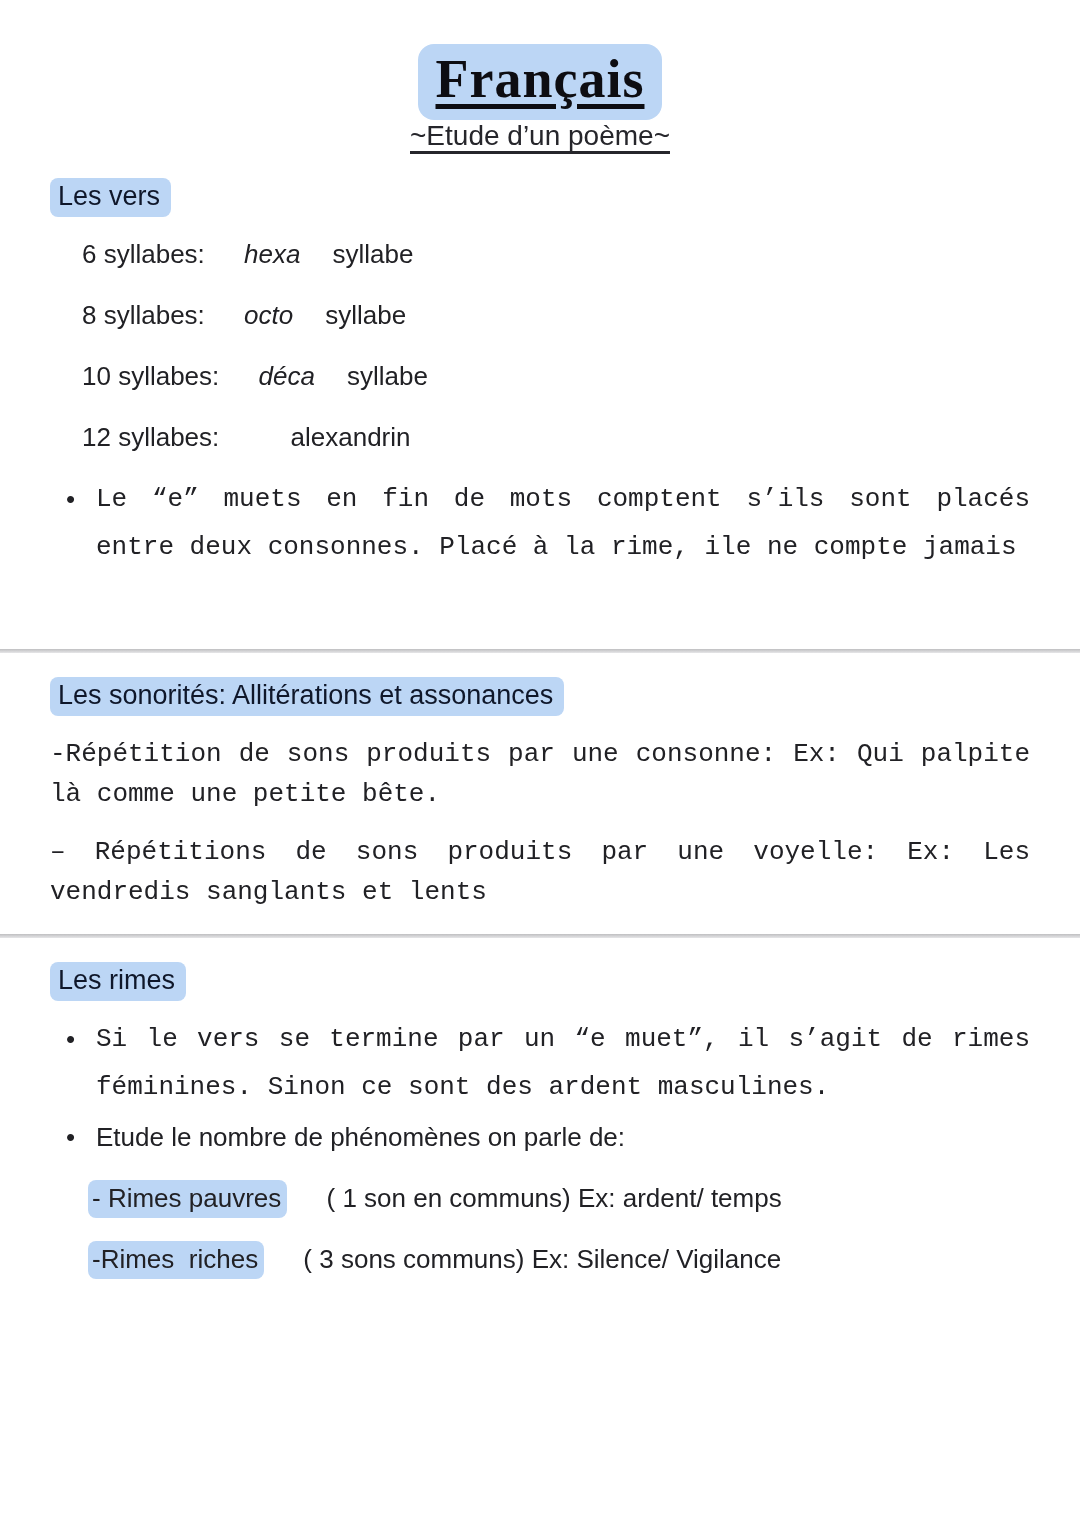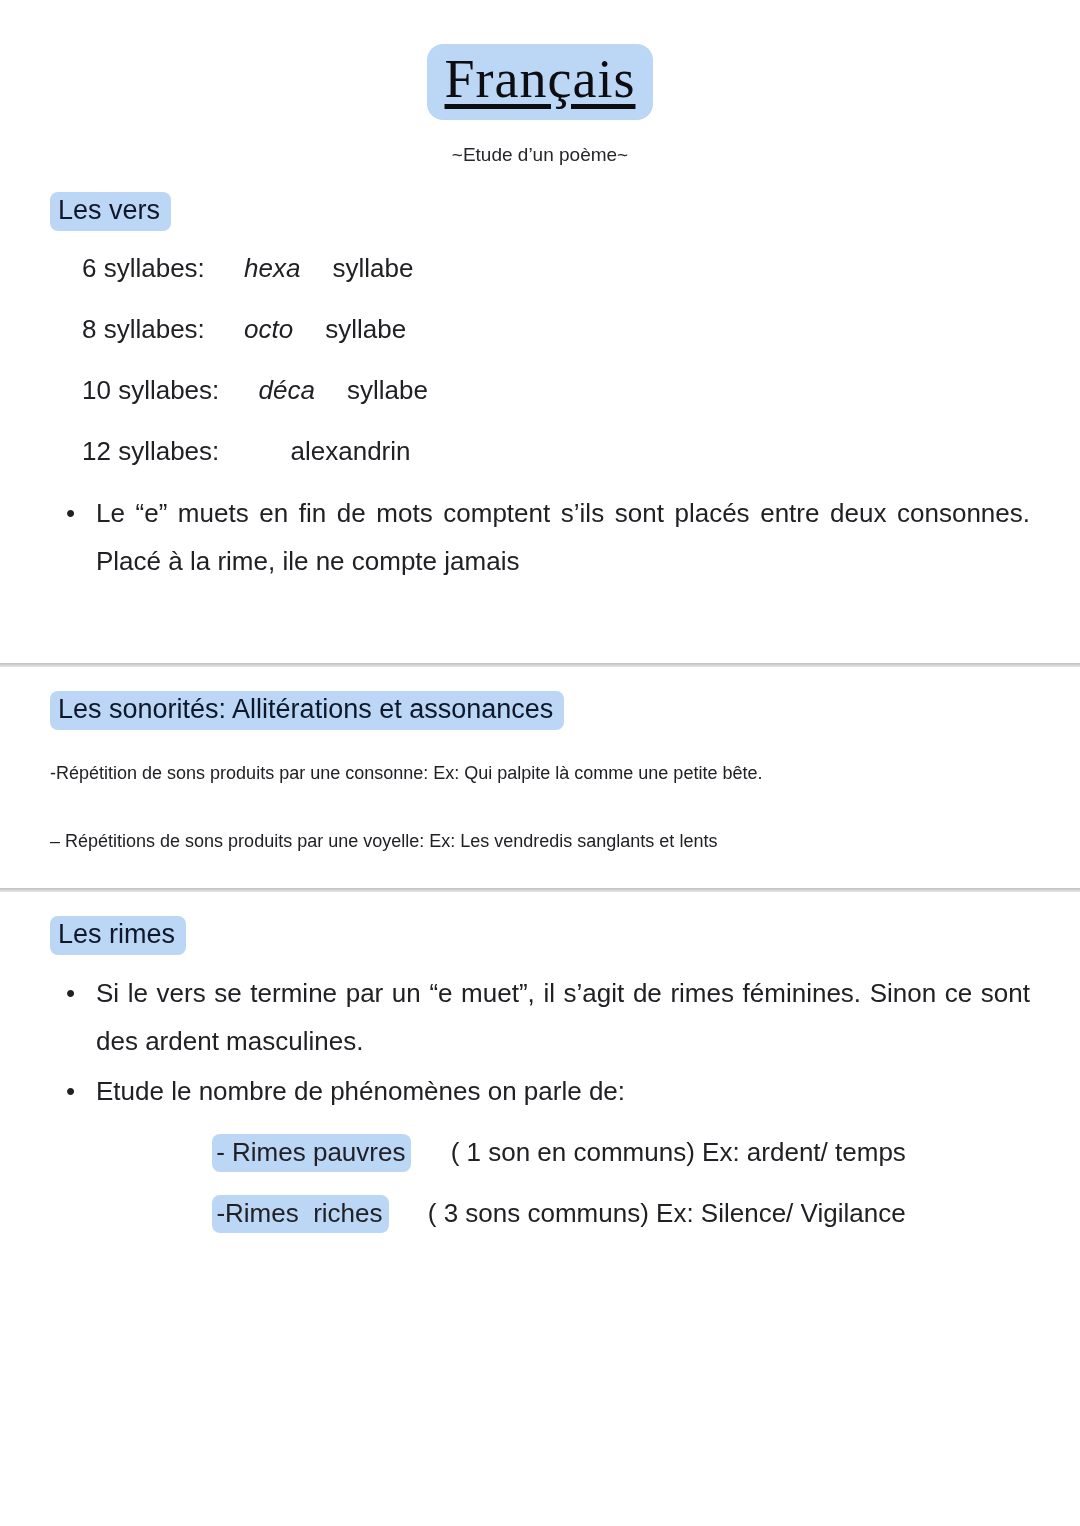--- a/index.html
+++ b/index.html
@@ -12,74 +12,74 @@
     color: var(--ink);
     overflow: hidden;
   }
   .pad { padding-left: 50px; padding-right: 50px; }
 
   
   .header { text-align: center; padding-top: 44px; }
   .title {
     display: inline-block;
     font-family: "Liberation Serif", serif;
-    font-weight: 400;
+    font-weight: 700;
     font-size: 54px;
     letter-spacing: 1px;
     color: #0d0d12;
     background: var(--hl);
     border-radius: 16px;
     padding: 4px 18px 10px 18px;
     text-decoration: underline;
     text-decoration-thickness: 5px;
     text-underline-offset: 7px;
   }
   .subtitle {
-    margin-top: 24px;
-    font-size: 19px;
+    font-size: 28px;
     color: #26262b;
+    text-decoration: underline;
     text-decoration-thickness: 2.5px;
     text-underline-offset: 6px;
   }
 
   
   .h2 {
     display: inline-block;
     font-size: 27px;
     font-weight: 400;
     background: var(--hl);
     border-radius: 8px;
     padding: 3px 11px 5px 8px;
     margin: 0;
     color: #0f172a;
   }
 
   
   .line { font-size: 26px; line-height: 48px; margin: 13px 0; }
-  .para { font-size: 18px; line-height: 50px; margin: 18px 0; }
-  .just { text-align: justify; }
+  .para { font-size: 26px; line-height: 40px; margin: 18px 0; }
+  .just { text-align: justify; font-family: Liberation Mono, monospace; }
   em { }
   .sp { white-space: pre-wrap; margin-left: 32px; }
 
   
   .bullets { margin-top: 14px; }
   .bullet { display: flex; align-items: flex-start; padding-left: 16px; margin: 2px 0; }
   .bullet .dot { flex: none; width: 30px; font-size: 26px; line-height: 48px; }
   .bullet .btxt { flex: 1; font-size: 26px; line-height: 48px; }
 
   
   .divider { height: 4px; width: 100%; background: linear-gradient(#bfbfc1, #e6e6e8); }
   .div1 { margin-top: 78px; }
   .div2 { margin-top: 22px; }
 
   section { padding-top: 24px; }
   .vers-section { padding-top: 26px; }
 
   
-  .rime-item { font-size: 26px; line-height: 48px; margin: 13px 0 13px 38px; text-align: center; }
+  .rime-item { font-size: 26px; line-height: 48px; margin: 13px 0 13px 38px; }
   .hl-chip {
     background: var(--hl);
     border-radius: 8px;
     padding: 3px 6px 5px 4px;
     white-space: pre-wrap;
   }
 </style>
 </head>
 <body>
 

